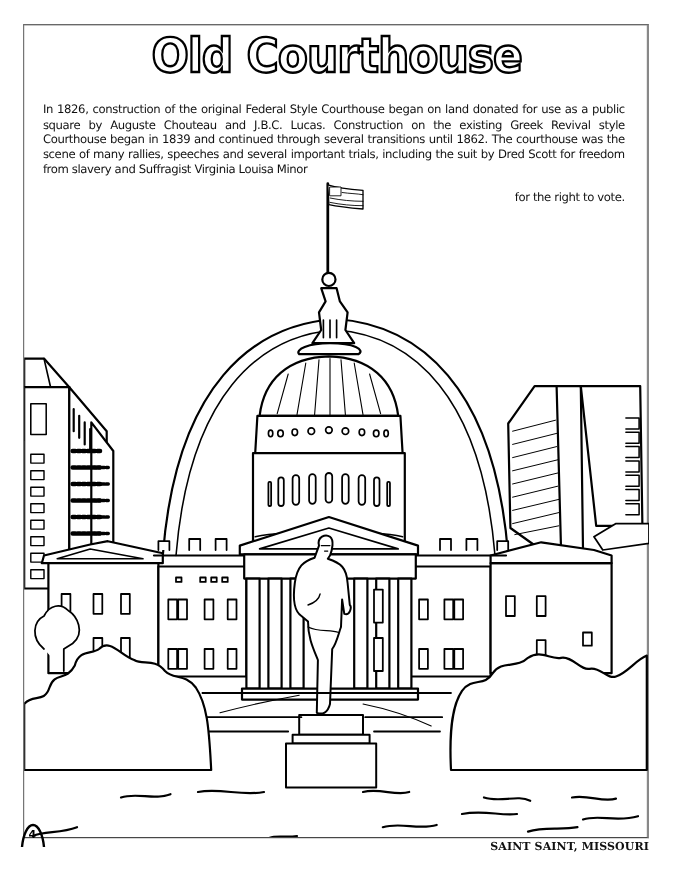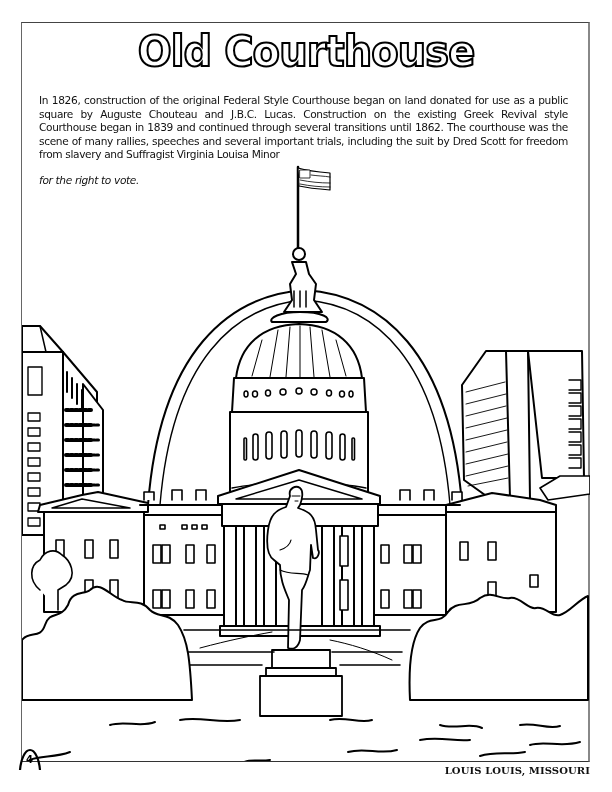--- a/index.html
+++ b/index.html
@@ -18,21 +18,21 @@
     color: #fff;
     -webkit-text-stroke: 2.2px #000;
     transform: scaleX(0.93);
   }
   .body-text {
     position: absolute; left: 27px; top: 82px; width: 553px;
     font-family: "DejaVu Sans", sans-serif; font-size: 10.6px; line-height: 13.6px;
     color: #111; text-align: justify; letter-spacing: -0.35px;
   }
   .body-text p { margin: 12px; }
-  .body-text .last { text-align: left; font-style: italic; }
+  .body-text .last { text-align: right; }
   .illustration { position: absolute; left: 22px; top: 160px; width: 568px; height: 601px; }
   .page-num {
     position: absolute; left: 17px; top: 747px; width: 26px; height: 24px;
   }
   .page-num span {
     position: absolute; left: 9px; top: 7px;
     font-family: "DejaVu Sans", sans-serif; font-weight: bold; font-size: 10px; color: #000;
   }
   .footer {
     position: absolute; right: 22px; top: 765px;
@@ -221,14 +221,14 @@
     </g>
   </svg>
 
   <svg class="page-num" viewBox="0 0 26 24">
     <path d="M3 23 C 4 12, 8 3, 13 3 C 18 3, 22 12, 23 23" fill="none" stroke="#000" stroke-width="2.2"></path>
   </svg>
   <div class="page-num">
     <span>4</span>
   </div>
 
-  <div class="footer">LOUIS LOUIS, MISSOURI</div>
+  <div class="footer">SAINT SAINT, MISSOURI</div>
 </div>
 
 </body></html>

